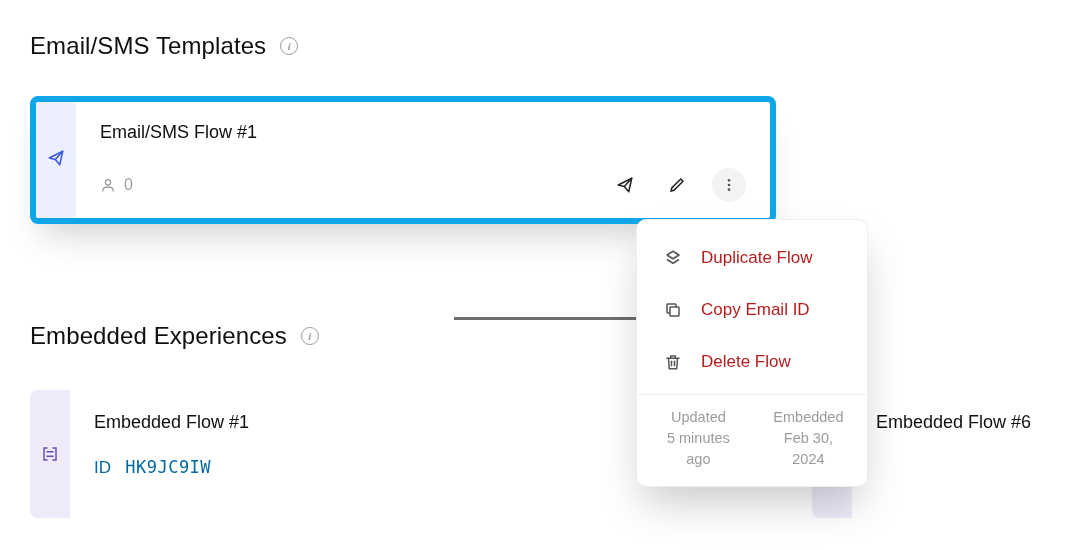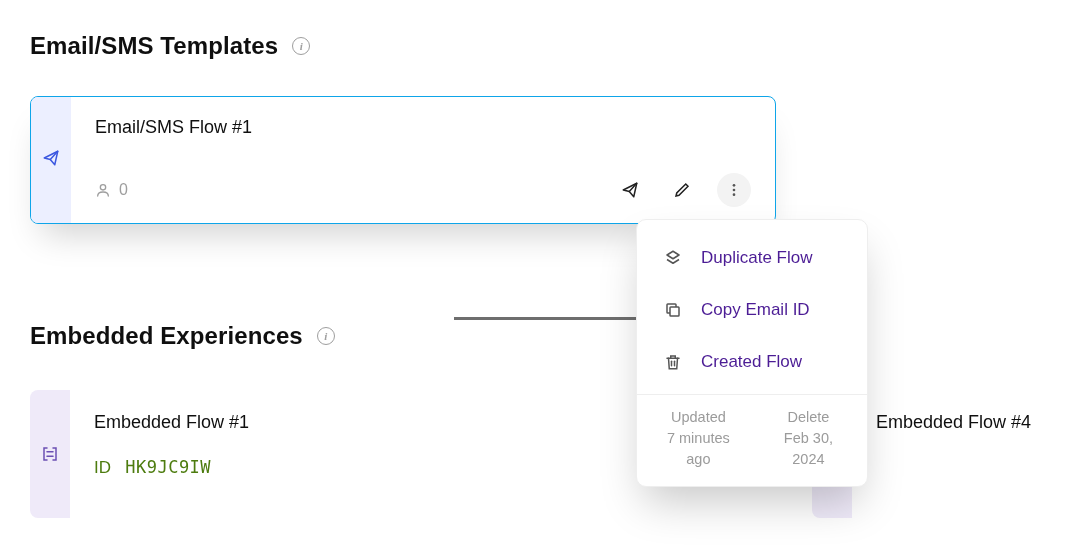--- a/index.html
+++ b/index.html
@@ -13,21 +13,21 @@
       overflow: hidden;
     }
 
     .section-header {
       display: flex;
       align-items: center;
       gap: 14px;
     }
     .section-title {
       font-size: 24px;
-      font-weight: 700;
+      font-weight: 400;
       color: #0f0f0f;
       letter-spacing: 0.1px;
     }
     .info-circle {
       width: 18px; height: 18px;
       border: 1.5px solid #9e9e9e;
       border-radius: 50%;
       display: inline-flex;
       align-items: center;
       justify-content: center;
@@ -39,21 +39,21 @@
     }
 
     
     #sec1-header { position: absolute; left: 30px; top: 32px; }
     #email-card {
       position: absolute;
       left: 30px; top: 96px;
       width: 746px;
       height: 128px;
       background: #fff;
-      border: 1px solid #0ea5e9;
+      border: 6px solid #0ea5e9;
       border-radius: 8px;
       box-shadow: 0 22px 34px -12px rgba(0,0,0,0.18);
       display: flex;
       overflow: hidden;
     }
     .card-side-strip {
       width: 40px;
       background: #ecefff;
       display: flex;
       align-items: center;
@@ -136,21 +136,21 @@
       display: flex;
       flex-direction: column;
       gap: 24px;
     }
     .emb-title {
       font-size: 18px;
       color: #0f0f0f;
       font-weight: 400;
     }
     .emb-id {
-      color: #4d7c0f;
+      color: #0369a1;
       font-size: 17px;
     }
     .emb-id .mono {
       font-family: ui-monospace, SFMono-Regular, Menlo, Consolas, monospace;
       letter-spacing: 0.5px;
     }
 
     
     #popover {
       position: absolute;
@@ -163,21 +163,21 @@
       box-shadow: 0 22px 44px -8px rgba(0,0,0,0.22);
       padding: 12px 0 0 0;
       overflow: hidden;
     }
     .menu-item {
       display: flex;
       align-items: center;
       gap: 18px;
       padding: 16px 26px;
       font-size: 17px;
-      color: #4c1d95;
+      color: #b91c1c;
       cursor: pointer;
     }
     .menu-icon {
       width: 20px;
       display: flex;
       justify-content: center;
       color: #555;
     }
     .menu-divider {
       height: 1px;
@@ -297,21 +297,21 @@
     <span class="icon-code">
       <svg width="18" height="18" viewBox="0 0 24 24" fill="none" stroke="#6b4fb3" stroke-width="2" stroke-linecap="round">
           <path d="M8 4 L4 4 L4 20 L8 20"></path>
           <path d="M16 4 L20 4 L20 20 L16 20"></path>
           <path d="M8 9 L16 9"></path>
           <path d="M8 15 L16 15"></path>
         </svg>
     </span>
   </div>
   <div class="emb-body">
-    <div class="emb-title">Embedded Flow #4</div>
+    <div class="emb-title">Embedded Flow #6</div>
   </div>
 </div>
 
 <div id="arrow-line"></div>
 <div id="arrow-head"></div>
 
 <div id="popover">
   <div class="menu-item">
     <span class="menu-icon">
       <svg width="18" height="18" viewBox="0 0 24 24" fill="none" stroke="#555" stroke-width="2" stroke-linejoin="round">
@@ -333,26 +333,26 @@
   <div class="menu-item">
     <span class="menu-icon">
       <svg width="18" height="18" viewBox="0 0 24 24" fill="none" stroke="#555" stroke-width="2" stroke-linecap="round">
           <path d="M4 7 H20"></path>
           <path d="M9 7 V4 H15 V7"></path>
           <path d="M6 7 L7 21 H17 L18 7"></path>
           <path d="M10 11 V17"></path>
           <path d="M14 11 V17"></path>
         </svg>
     </span>
-    <span>Created Flow</span>
+    <span>Delete Flow</span>
   </div>
   <div class="menu-divider"></div>
   <div class="menu-meta">
     <div class="meta-col">
       <div>Updated</div>
-      <div>7 minutes ago</div>
+      <div>5 minutes ago</div>
     </div>
     <div class="meta-col">
-      <div>Delete</div>
+      <div>Embedded</div>
       <div>Feb 30, 2024</div>
     </div>
   </div>
 </div>
 
 </body></html>

